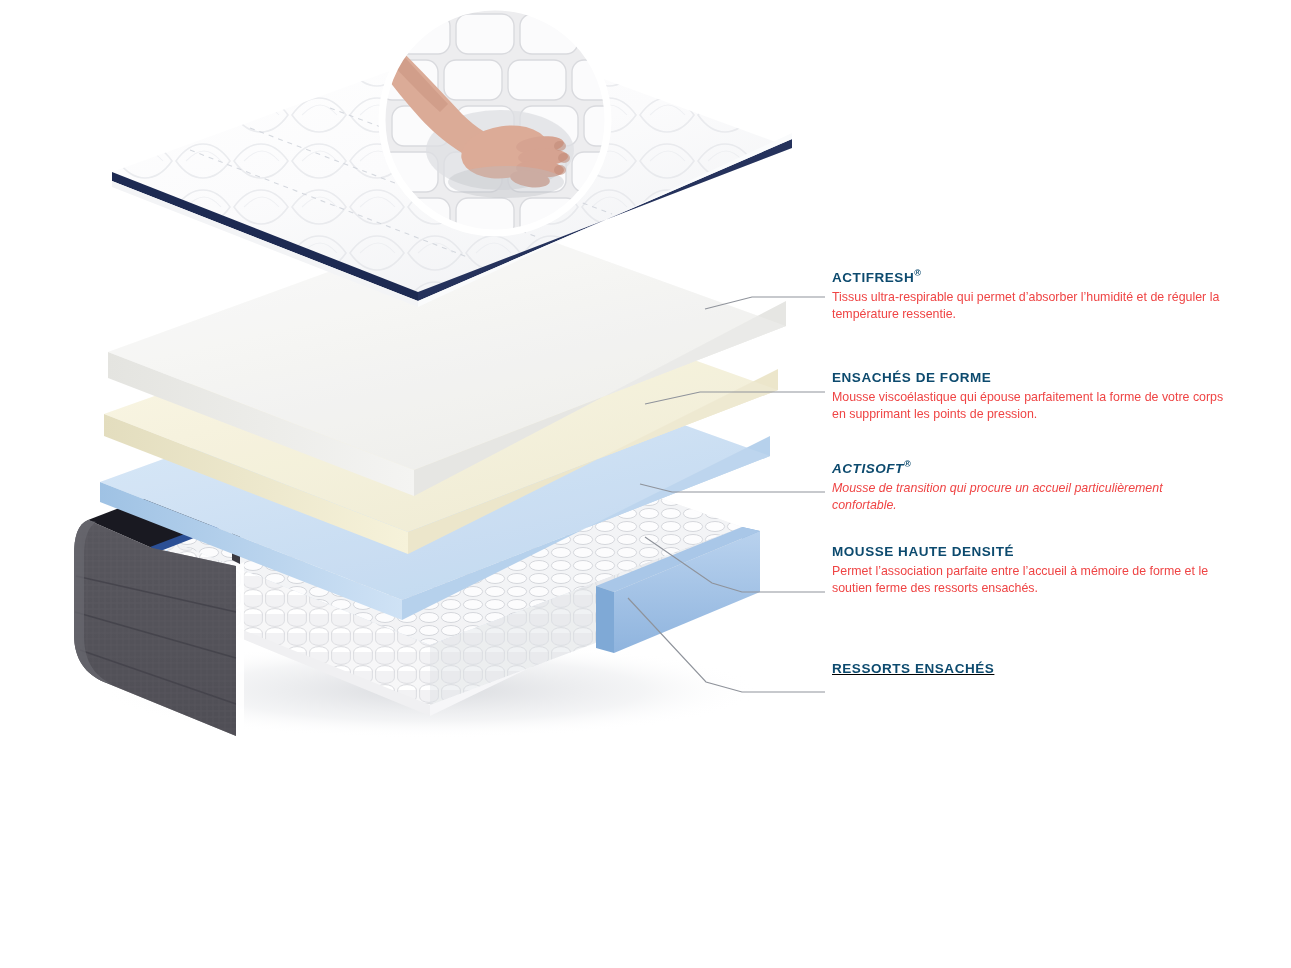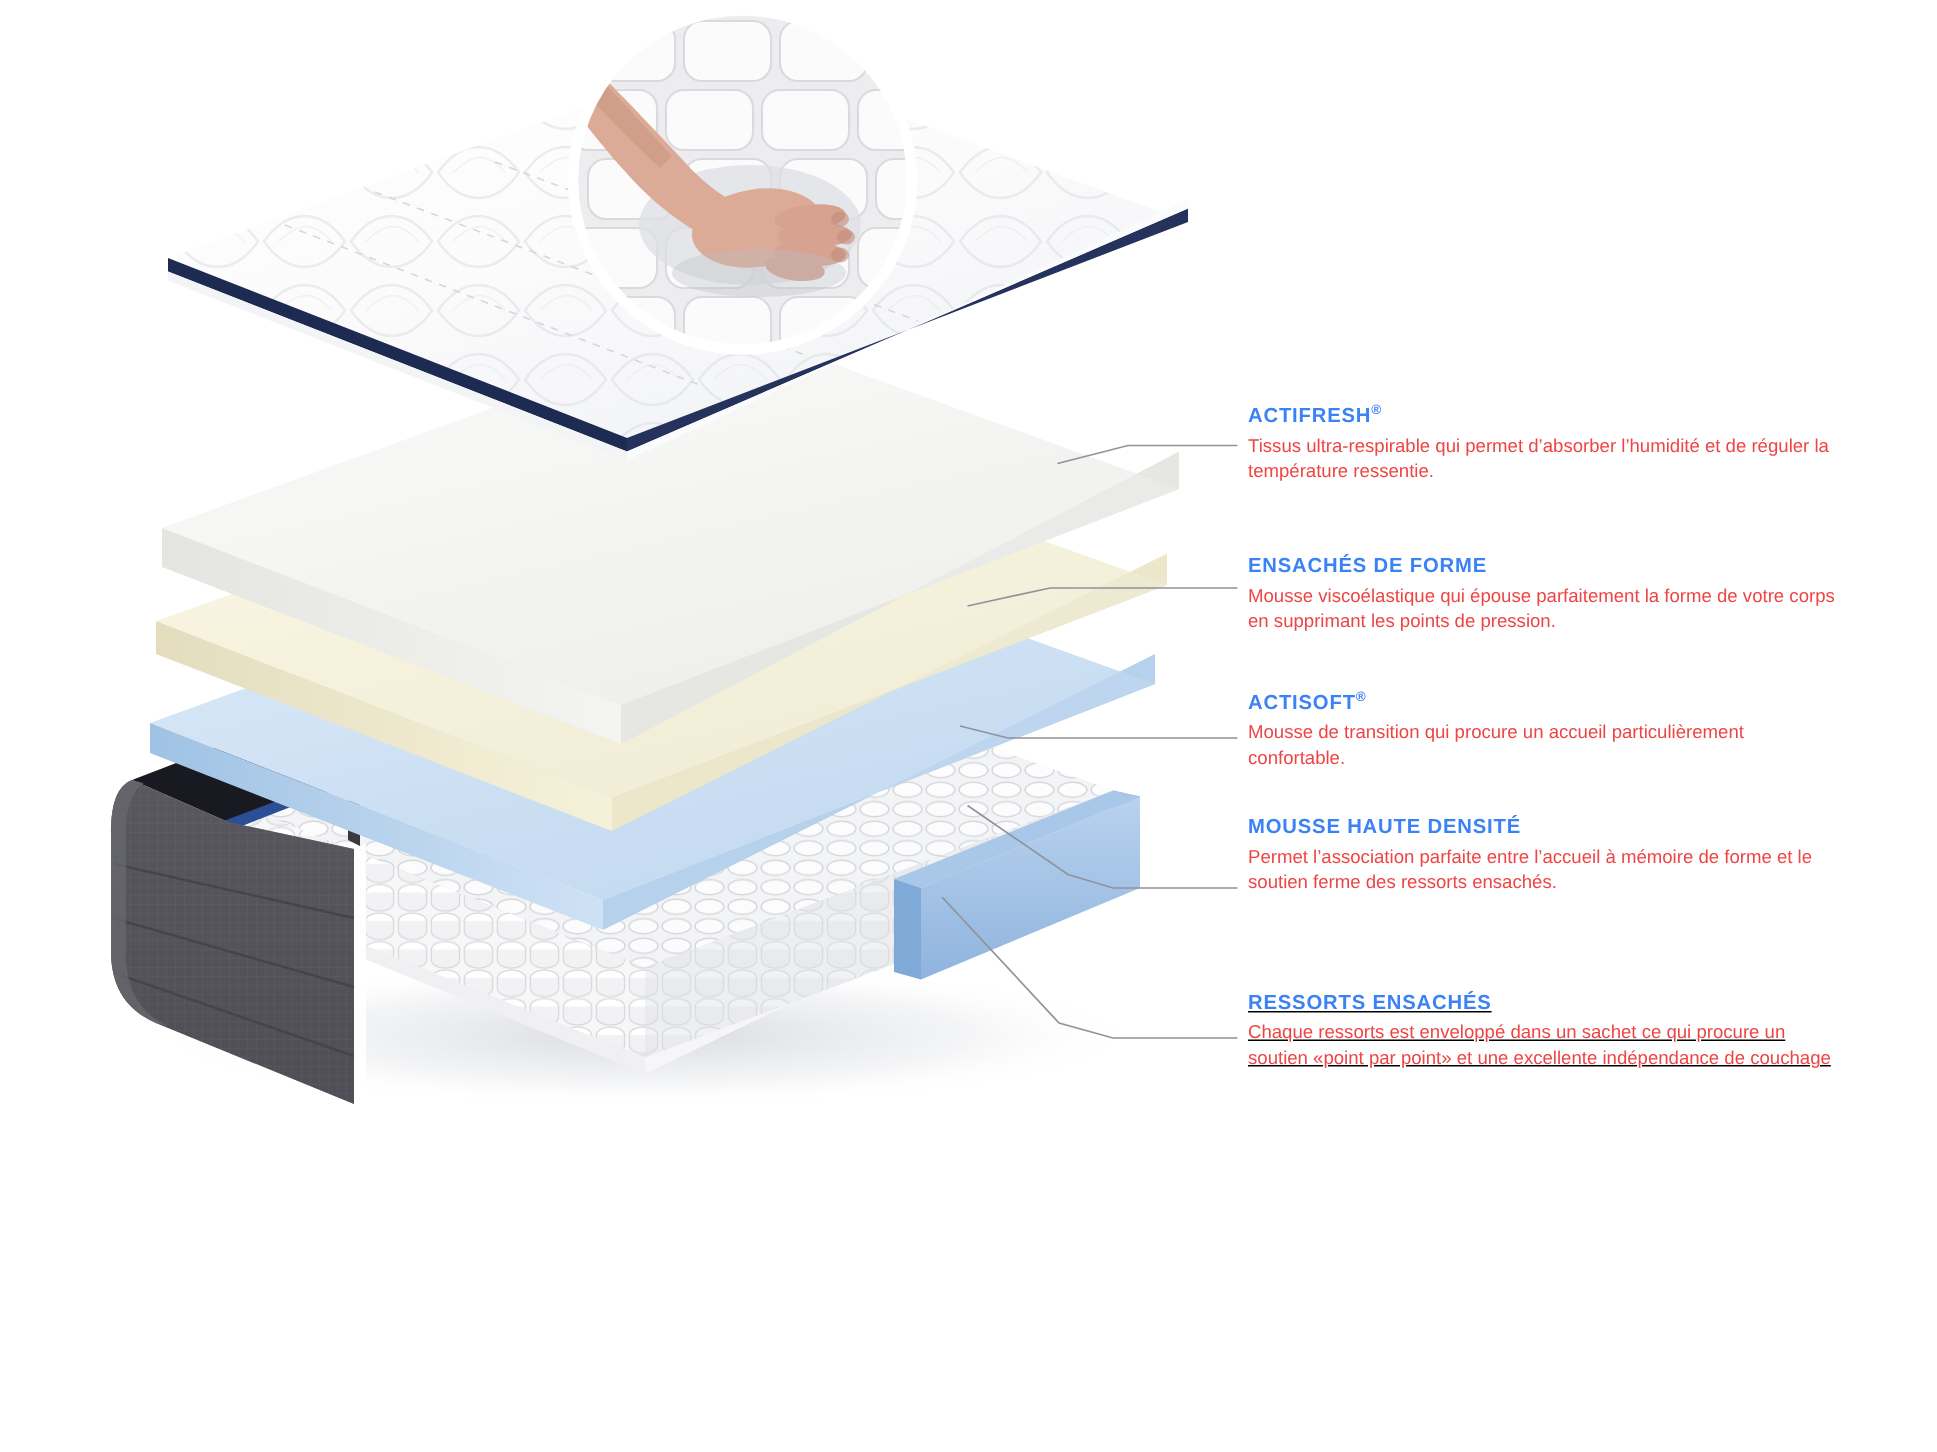--- a/index.html
+++ b/index.html
@@ -36,41 +36,41 @@
 
   
   .callout {
     position: absolute;
     width: 392px;
   }
   .callout-title {
     font-size: 13.5px;
     font-weight: bold;
     letter-spacing: 0.55px;
-    color: #3b82f6;
+    color: #0c4a6e;
     margin: 0 0 4px 0;
     line-height: 1.1;
     white-space: nowrap;
   }
   .callout-title .reg {
     font-size: 9px;
     vertical-align: super;
     letter-spacing: 0;
     font-weight: bold;
   }
   .callout-body {
     font-size: 12.4px;
     line-height: 1.36;
     color: #ef4444;
     margin: 0;
   }
 
   #callout-actifresh   { left: 832px; top: 269px; }
   #callout-memoire     { left: 832px; top: 369px; }
-  #callout-actisoft    { left: 832px; top: 460px; }
+  #callout-actisoft    { left: 832px; top: 460px; font-style: italic; }
   #callout-haute       { left: 832px; top: 543px; width: 400px; }
   #callout-ressorts    { left: 832px; top: 660px; width: 400px; text-decoration: underline; }
 
   
   #leaders {
     position: absolute;
     left: 0;
     top: 0;
     width: 1291px;
     height: 968px;
@@ -375,16 +375,15 @@
     <p class="callout-title">
       <span>MOUSSE HAUTE DENSITÉ</span><span class="reg"></span>
     </p>
     <p class="callout-body">Permet l’association parfaite entre l’accueil à mémoire de forme et le soutien ferme des ressorts ensachés.</p>
   </div>
 
   <div class="callout" id="callout-ressorts">
     <p class="callout-title">
       <span>RESSORTS ENSACHÉS</span><span class="reg"></span>
     </p>
-    <p class="callout-body">Chaque ressorts est enveloppé dans un sachet ce qui procure un soutien «point par point» et une excellente indépendance de couchage</p>
   </div>
 
 </div>
 
 </body></html>

